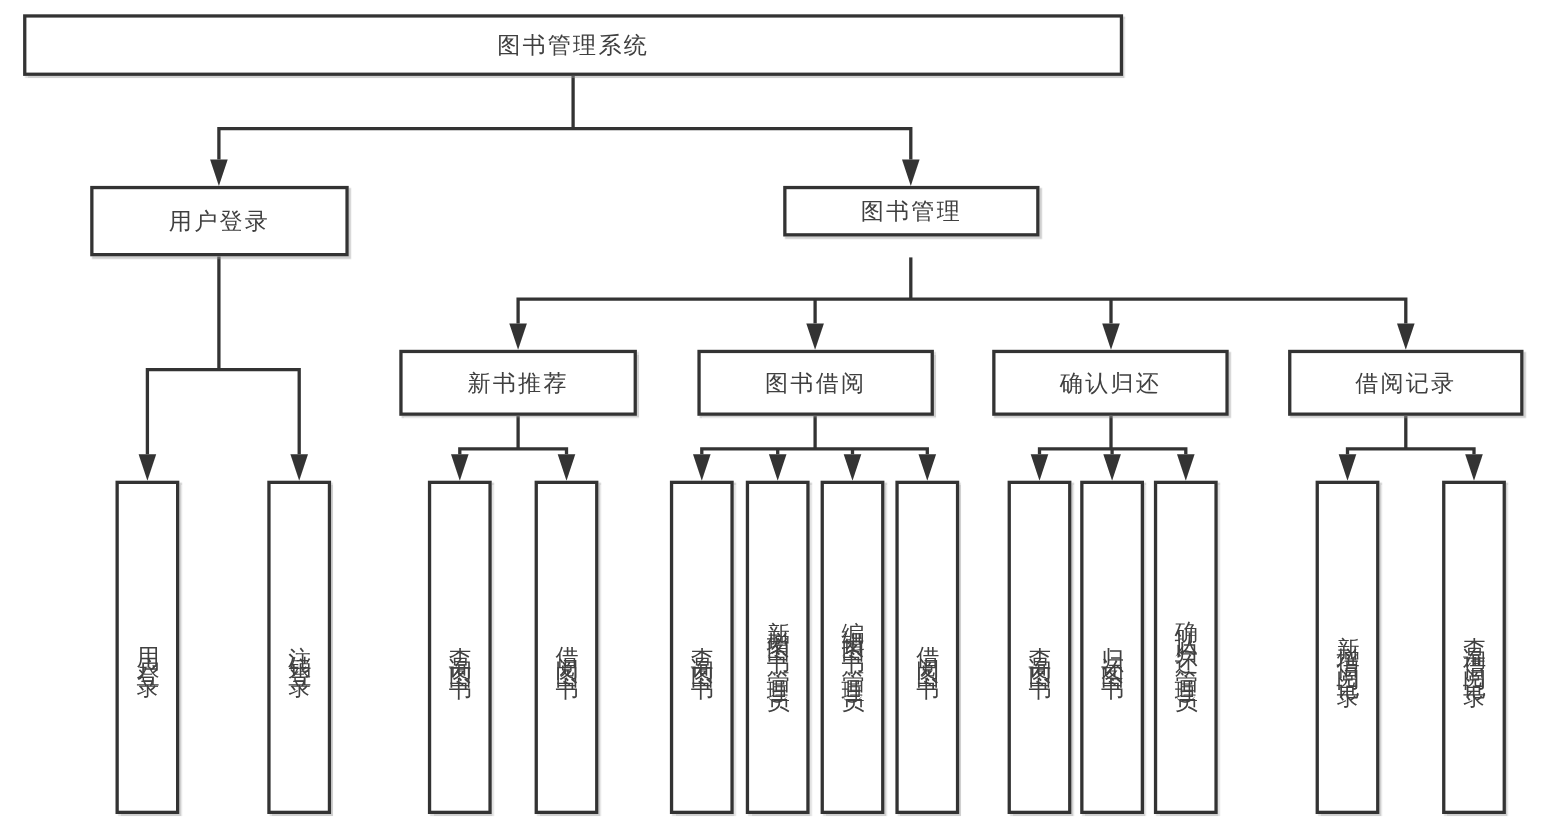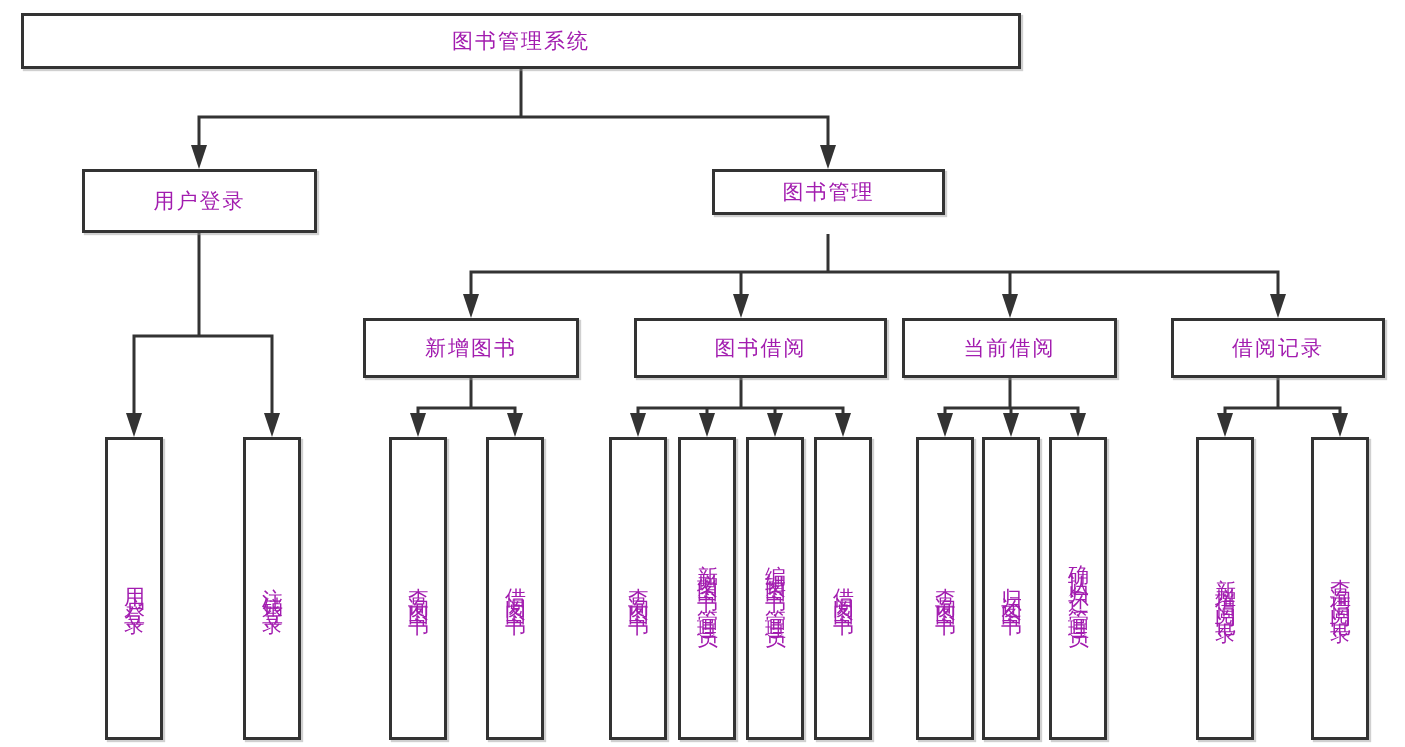--- a/index.html
+++ b/index.html
@@ -21,21 +21,21 @@
     top: 0;
     width: 1405px;
     height: 747px;
     z-index: 1;
   }
   .box {
     position: absolute;
     box-sizing: border-box;
     border: 3px solid #333333;
     background: #ffffff;
-    color: #a21caf;
+    color: #404040;
     display: flex;
     align-items: center;
     justify-content: center;
     z-index: 2;
     box-shadow: 2px 2px 1px rgba(150,150,150,0.45);
   }
   .h-node {
     font-size: 21px;
     letter-spacing: 2px;
     white-space: nowrap;
@@ -117,23 +117,23 @@
       <polygon points="1217,413 1233,413 1225,437"></polygon>
       <polygon points="1332,413 1348,413 1340,437"></polygon>
     </g>
   </svg>
 
   <div class="box h-node" style="left:21px; top:13px; width:1000px; height:56px;">图书管理系统</div>
 
   <div class="box h-node" style="left:82px; top:169px; width:235px; height:64px;">用户登录</div>
   <div class="box h-node" style="left:712px; top:169px; width:233px; height:46px;">图书管理</div>
 
-  <div class="box h-node" style="left:363px; top:318px; width:216px; height:60px;">新增图书</div>
-  <div class="box h-node" style="left:634px; top:318px; width:253px; height:60px;">图书借阅</div>
-  <div class="box h-node" style="left:902px; top:318px; width:215px; height:60px;">当前借阅</div>
+  <div class="box h-node" style="left:363px; top:318px; width:216px; height:60px;">新书推荐</div>
+  <div class="box h-node" style="left:634px; top:318px; width:215px; height:60px;">图书借阅</div>
+  <div class="box h-node" style="left:902px; top:318px; width:215px; height:60px;">确认归还</div>
   <div class="box h-node" style="left:1171px; top:318px; width:214px; height:60px;">借阅记录</div>
 
   <div class="box leaf" style="left:105px; top:437px; width:58px; height:303px;">用户登录</div>
   <div class="box leaf" style="left:243px; top:437px; width:58px; height:303px;">注销登录</div>
 
   <div class="box leaf" style="left:389px; top:437px; width:58px; height:303px;">查询图书</div>
   <div class="box leaf" style="left:486px; top:437px; width:58px; height:303px;">借阅图书</div>
 
   <div class="box leaf" style="left:609px; top:437px; width:58px; height:303px;">查询图书</div>
   <div class="box leaf" style="left:678px; top:437px; width:58px; height:303px;">新增图书（管理员）</div>

